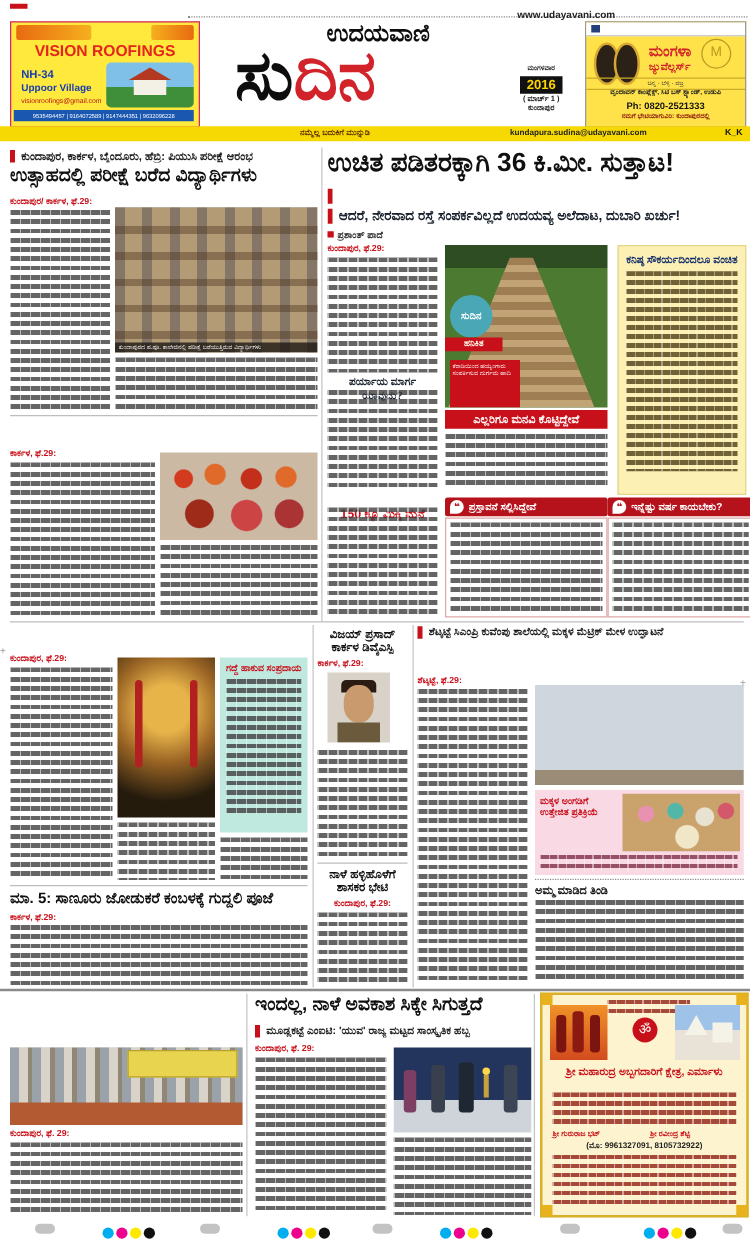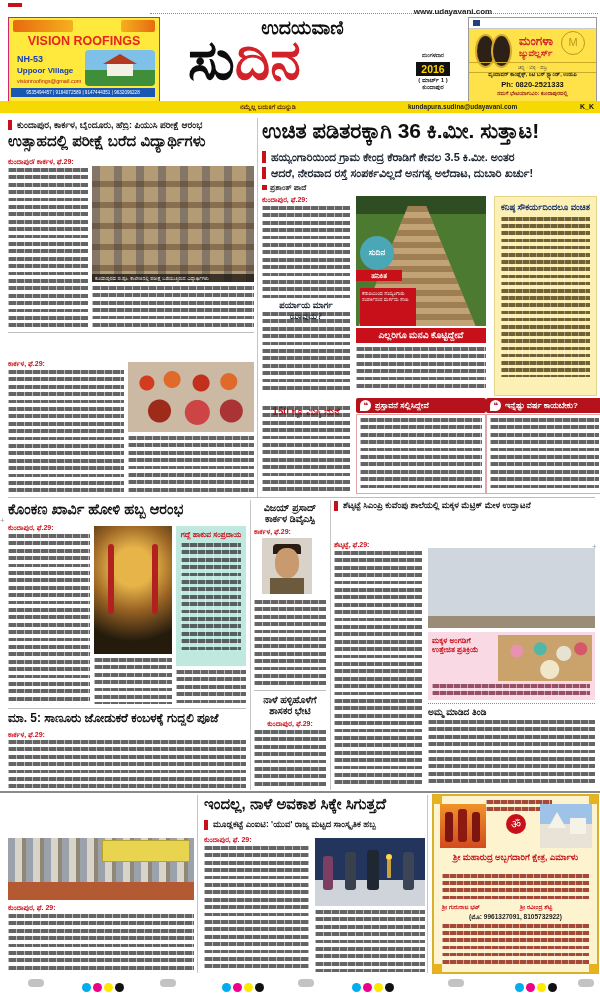--- a/index.html
+++ b/index.html
@@ -51,21 +51,21 @@
   <div class="abs" style="left:8px;top:3px;width:14px;height:4px;background:#c8101a"></div>
 
   <div class="abs" style="left:8px;top:17px;width:150px;height:83px;background:#ffe93c;border:1.5px solid #d6236f">
     <div class="abs" style="left:4px;top:2px;width:60px;height:12px;background:linear-gradient(90deg,#e86a10,#f5b01e);border-radius:2px"></div>
     <div class="abs" style="left:112px;top:2px;width:34px;height:12px;background:linear-gradient(90deg,#f5b01e,#e86a10);border-radius:2px"></div>
     <div class="abs b ctr" style="left:0;top:16px;width:100%;font-size:12.5px;color:#e4261d">VISION ROOFINGS</div>
     <div class="abs photo" style="left:76px;top:32px;width:70px;height:36px;border-radius:4px;background:linear-gradient(180deg,#7ec0e8 0 55%,#3f8f3a 55% 100%)">
       <div class="abs" style="left:22px;top:12px;width:26px;height:14px;background:#f3f0e6"></div>
       <div class="abs" style="left:18px;top:4px;width:0;height:0;border-left:17px solid transparent;border-right:17px solid transparent;border-bottom:10px solid #b33a20"></div>
     </div>
-    <div class="abs b" style="left:8px;top:36px;width:64px;font-size:9px;color:#1a3fb0">NH-53</div>
+    <div class="abs b" style="left:8px;top:36px;width:64px;font-size:9px;color:#1a3fb0">NH-34</div>
     <div class="abs b" style="left:8px;top:48px;width:70px;font-size:8px;color:#1a3fb0">Uppoor Village</div>
     <div class="abs" style="left:8px;top:60px;width:80px;font-size:5.5px;color:#b5121b">visionroofings@gmail.com</div>
     <div class="abs ctr" style="left:2px;top:70px;width:144px;height:9px;background:#1a57b0;color:#fff;font-size:4.6px;line-height:9px">9535494457 | 9164072589 | 9147444351 | 9632096228</div>
   </div>
 
   <div class="abs b ctr" style="left:388px;top:7px;width:130px;font-size:8px;color:#222">www.udayavani.com</div>
   <div class="abs b ctr" style="left:215px;top:17px;width:175px;font-size:19px;color:#0d0d0d">ಉದಯವಾಣಿ</div>
   <div class="abs b" style="left:188px;top:33px;font-size:55px;line-height:1">
     <span style="color:#0d0d0d">ಸು</span><span style="color:#d2232a">ದಿನ</span>
   </div>
@@ -113,25 +113,24 @@
   <div class="abs dl" style="left:8px;top:360px;width:80px">ಕಾರ್ಕಳ, ಫೆ.29:</div>
   <div class="abs lines" style="left:8px;top:370px;width:116px;height:124px"></div>
   <div class="abs photo" style="left:128px;top:362px;width:126px;height:70px;background:#cbb9a4;background-image:radial-gradient(circle at 15% 30%,#d33b1f 0 7px,transparent 8px),radial-gradient(circle at 35% 25%,#e06a2a 0 8px,transparent 9px),radial-gradient(circle at 58% 30%,#c22f1b 0 8px,transparent 9px),radial-gradient(circle at 80% 28%,#e06a2a 0 8px,transparent 9px),radial-gradient(circle at 25% 70%,#9e2a1a 0 11px,transparent 12px),radial-gradient(circle at 55% 72%,#c44 0 12px,transparent 13px),radial-gradient(circle at 82% 70%,#a33 0 11px,transparent 12px)"></div>
   <div class="abs lines" style="left:128px;top:436px;width:126px;height:58px"></div>
 
   <div class="abs vline" style="left:257px;top:118px;height:379px"></div>
 
   <div class="abs hl" style="left:262px;top:119px;width:334px;font-size:21px;height:28px">ಉಚಿತ ಪಡಿತರಕ್ಕಾಗಿ 36 ಕಿ.ಮೀ. ಸುತ್ತಾಟ!</div>
   <div class="abs bulrow" style="left:262px;top:150px;width:334px;height:14px">
     <span class="bsq"></span>
-    <span>ಹಯ್ಯಂಗಾರಿಯಿಂದ ಗ್ರಾಮ ಕೇಂದ್ರ ಕೆರಾಡಿಗೆ ಕೇವಲ 3.5 ಕಿ.ಮೀ. ಅಂತರ</span>
   </div>
   <div class="abs bulrow" style="left:262px;top:166px;width:334px;height:14px">
     <span class="bsq"></span>
-    <span>ಆದರೆ, ನೇರವಾದ ರಸ್ತೆ ಸಂಪರ್ಕವಿಲ್ಲದೆ ಅನಗತ್ಯ ಅಲೆದಾಟ, ದುಬಾರಿ ಖರ್ಚು!</span>
+    <span>ಆದರೆ, ನೇರವಾದ ರಸ್ತೆ ಸಂಪರ್ಕವಿಲ್ಲದೆ ಉದಯವ್ಯ ಅಲೆದಾಟ, ದುಬಾರಿ ಖರ್ಚು!</span>
   </div>
   <div class="abs b" style="left:262px;top:183px;font-size:7.5px;color:#333">
     <span style="display:inline-block;width:5px;height:5px;background:#c8101a;margin-right:3px"></span><span>ಪ್ರಶಾಂತ್ ಪಾದೆ</span>
   </div>
   <div class="abs dl" style="left:262px;top:196px;width:88px">ಕುಂದಾಪುರ, ಫೆ.29:</div>
   <div class="abs lines" style="left:262px;top:206px;width:88px;height:92px"></div>
   <div class="abs b ctr" style="left:262px;top:300px;width:88px;font-size:8.5px;color:#17202c">ಪರ್ಯಾಯ ಮಾರ್ಗ ಯಾವುದು?</div>
   <div class="abs lines" style="left:262px;top:312px;width:88px;height:80px"></div>
   <div class="abs redsub" style="left:262px;top:406px;width:88px;font-size:10px">150 ಕ್ಕೂ ಮಿಕ್ಕಿ ಮನೆ</div>
   <div class="abs lines" style="left:262px;top:406px;width:88px;height:86px"></div>
@@ -160,21 +159,20 @@
   <div class="abs qh" style="left:486px;top:398px;width:109px">
     <span class="qb">❝</span>
     <span>ಇನ್ನೆಷ್ಟು ವರ್ಷ ಕಾಯಬೇಕು?</span>
   </div>
   <div class="abs qtext" style="left:486px;top:414px;width:109px;height:72px">
     <div class="lines" style="width:100%;height:100%"></div>
   </div>
 
   <div class="abs hline" style="left:8px;top:497px;width:587px"></div>
 
-  <div class="abs hl" style="left:8px;top:501px;width:238px;font-size:14.5px;height:20px">ಕೊಂಕಣ ಖಾರ್ವಿ ಹೋಳಿ ಹಬ್ಬ ಆರಂಭ</div>
   <div class="abs dl" style="left:8px;top:524px;width:84px">ಕುಂದಾಪುರ, ಫೆ.29:</div>
   <div class="abs lines" style="left:8px;top:534px;width:82px;height:170px"></div>
   <div class="abs photo" style="left:94px;top:526px;width:78px;height:128px;background:radial-gradient(circle at 50% 32%,#e7b44a 0 20%,#9a6424 45%,#241b0d 78%)">
     <div class="abs" style="left:14px;top:18px;width:6px;height:70px;background:#b32020;border-radius:3px"></div>
     <div class="abs" style="left:58px;top:18px;width:6px;height:70px;background:#b32020;border-radius:3px"></div>
   </div>
   <div class="abs lines" style="left:94px;top:658px;width:78px;height:46px"></div>
   <div class="abs" style="left:176px;top:526px;width:70px;height:140px;background:#bfe8df">
     <div class="b ctr" style="padding:4px 3px 2px;font-size:7.5px;color:#c8101a;line-height:1.25">ಗದ್ದೆ ಹಾಕುವ ಸಂಪ್ರದಾಯ</div>
     <div class="lines" style="margin:2px 5px;height:108px"></div>

